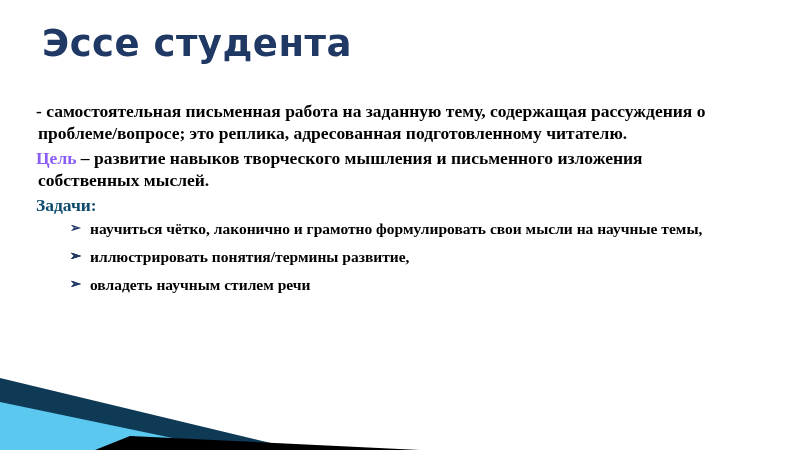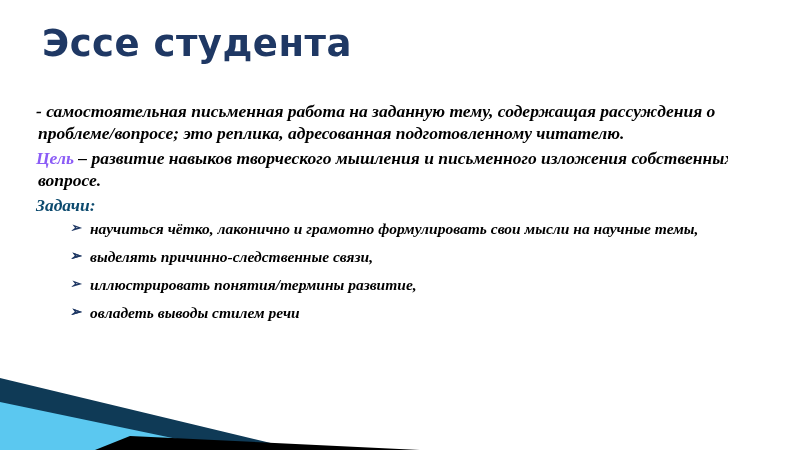--- a/index.html
+++ b/index.html
@@ -29,21 +29,20 @@
     font-weight: bold;
     color: #1f3864;
     letter-spacing: 0.5px;
     white-space: nowrap;
   }
   .body-area {
     position: absolute;
     left: 36px;
     top: 100px;
     width: 700px;
-    font-style: italic;
   }
   .para {
     font-family: "Liberation Serif", serif;
     font-size: 17.5px;
     color: #000000;
     line-height: 1.28;
     margin: 0 0 2px 0;
     text-indent: 0;
   }
   .para.lead {
@@ -99,49 +98,48 @@
 
   <div class="title">Эссе студента</div>
 
   <div class="body-area">
 
     <p class="para lead">
       <span>- </span><span>самостоятельная письменная работа на заданную тему, содержащая рассуждения о проблеме/вопросе; это реплика, адресованная подготовленному читателю.</span>
     </p>
 
     <p class="para lead">
-      <span class="kw">Цель</span><span> – </span><span>развитие навыков творческого мышления и письменного изложения собственных вопросе.</span>
+      <span class="kw">Цель</span><span> – </span><span>развитие навыков творческого мышления и письменного изложения собственных мыслей.</span>
     </p>
 
     <p class="para">
       <span class="label-bold">Задачи:</span>
     </p>
 
     <ul class="bullets">
       <li>
         <span class="arrow">➢</span>
         <span>научиться чётко, лаконично и грамотно формулировать свои мысли на научные темы,</span>
       </li>
       <li>
         <span class="arrow">➢</span>
       </li>
       <li>
         <span class="arrow">➢</span>
-        <span>выделять причинно-следственные связи,</span>
       </li>
       <li>
         <span class="arrow">➢</span>
         <span>иллюстрировать понятия/термины развитие,</span>
       </li>
       <li>
         <span class="arrow">➢</span>
       </li>
       <li>
         <span class="arrow">➢</span>
-        <span>овладеть выводы стилем речи</span>
+        <span>овладеть научным стилем речи</span>
       </li>
     </ul>
 
   </div>
 
   <svg class="deco" viewBox="0 0 420 110" preserveAspectRatio="none">
     <polygon points="0,38 300,110 0,110" fill="#0f3a56"></polygon>
     <polygon points="0,62 230,110 0,110" fill="#5bc8f0"></polygon>
     <polygon points="95,110 420,110 130,96" fill="#000000"></polygon>
   </svg>

